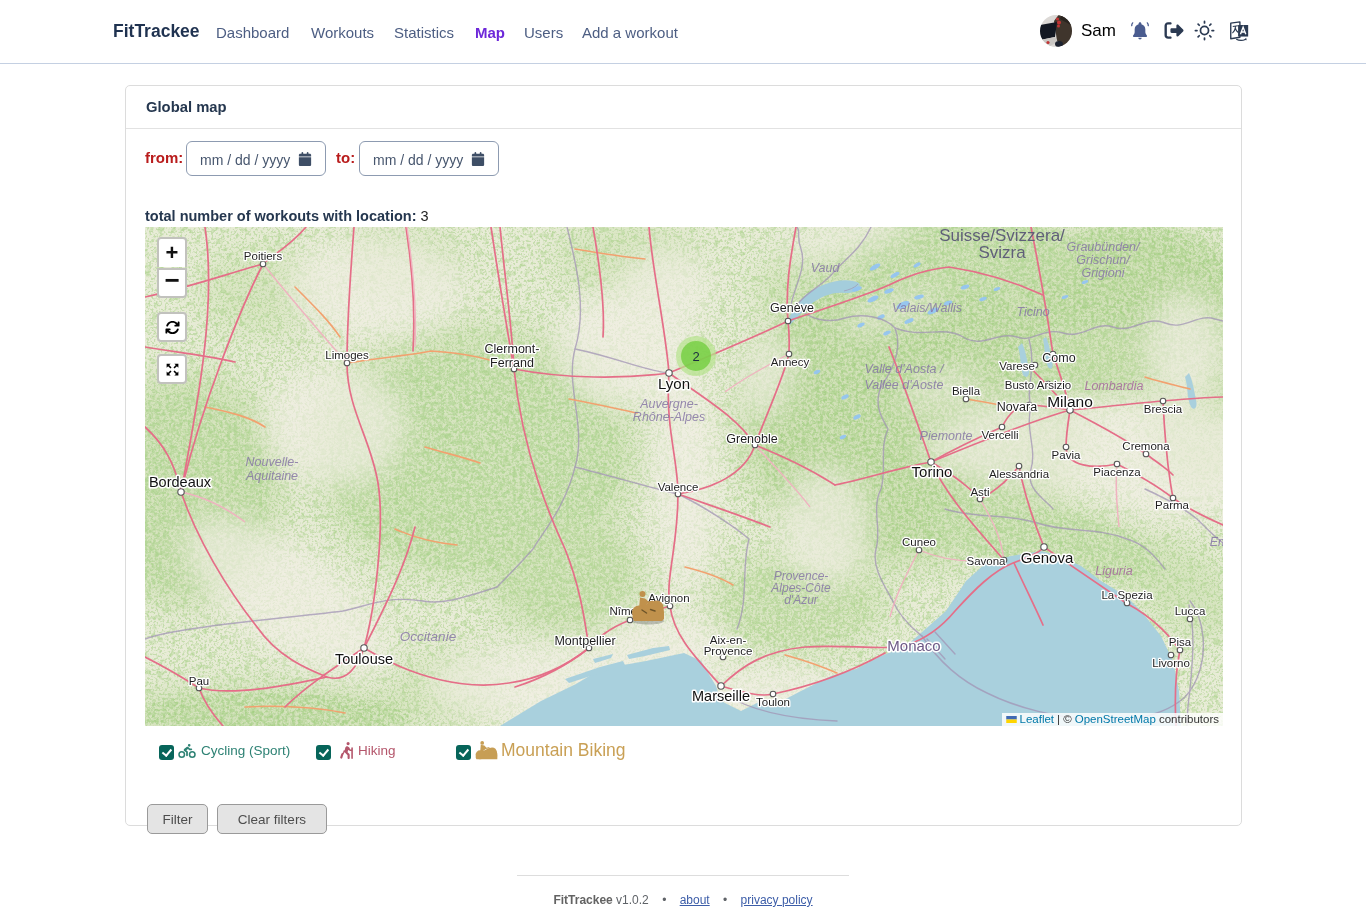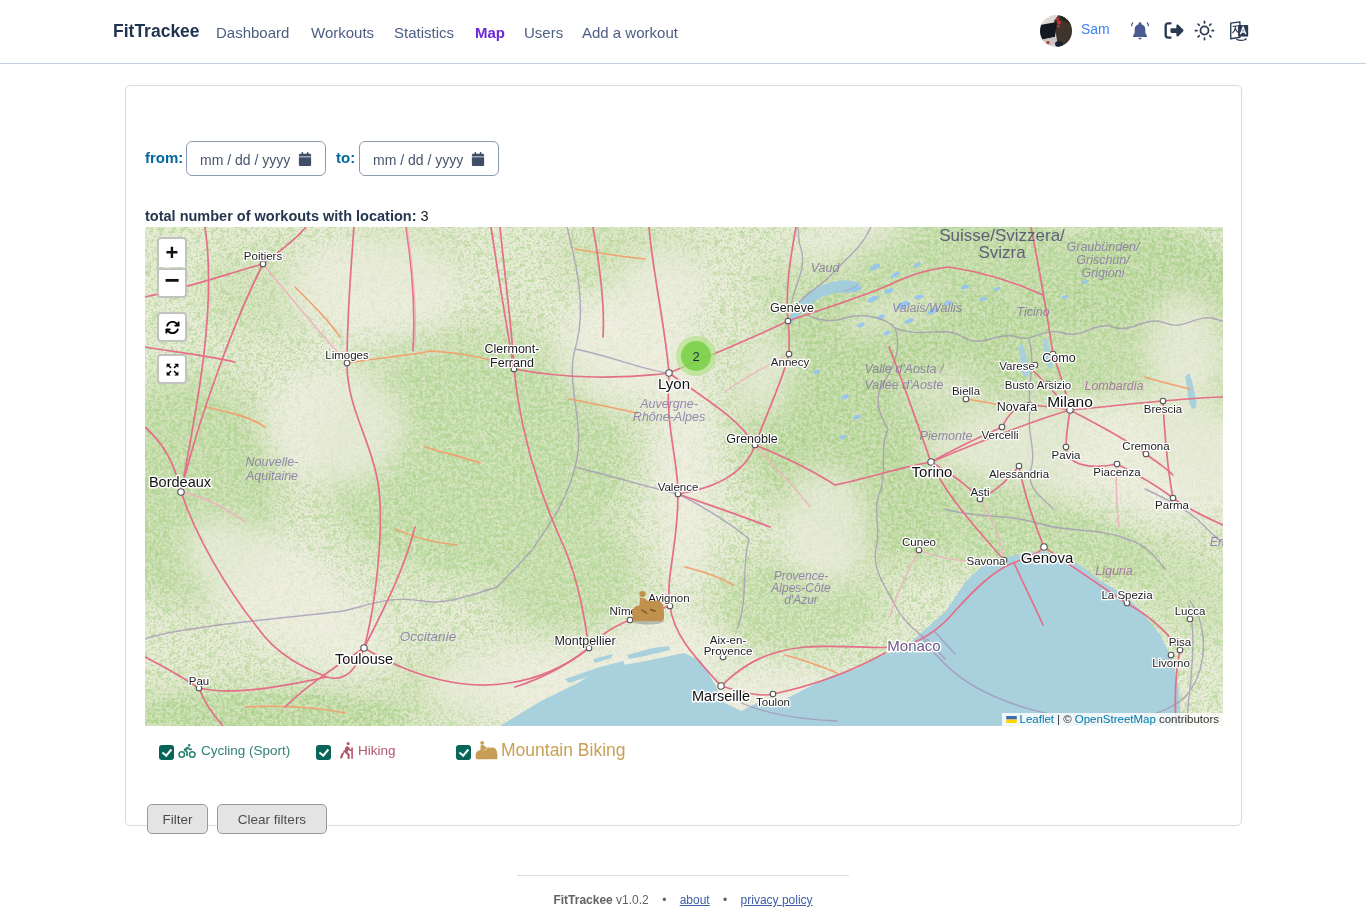--- a/index.html
+++ b/index.html
@@ -3,26 +3,26 @@
 <meta charset="utf-8">
 <style>
   * { margin:0; padding:0; box-sizing:border-box; }
   html,body { width:1366px; height:921px; background:#fff; font-family:"Liberation Sans", sans-serif; position:relative; overflow:hidden; }
   .abs { position:absolute; }
   
   #nav { position:absolute; left:0; top:0; width:1366px; height:64px; background:#fff; border-bottom:1px solid #c4d0e2; }
   #logo { position:absolute; left:113px; top:21px; font-size:17.5px; font-weight:bold; color:#1f3250; }
   .navlink { position:absolute; top:24px; font-size:15px; color:#4d5e83; }
   .navlink.active { color:#6d28d9; font-weight:bold; }
-  #sam { position:absolute; left:1081px; top:21px; font-size:14px; color:#3b82f6; }
+  #sam { position:absolute; left:1081px; top:21px; font-size:17px; color:#000000; }
   
   #card { position:absolute; left:125px; top:85px; width:1117px; height:741px; background:#fff; border:1px solid #dcdcdc; border-radius:5px; }
   #cardhead { position:absolute; left:0; top:0; width:100%; height:43px; border-bottom:1px solid #e2e2e2; }
   #cardhead span { position:absolute; left:20px; top:13px; font-weight:bold; font-size:14.8px; color:#25374f; }
-  .flabel { font-weight:bold; font-size:15px; color:#0369a1; }
+  .flabel { font-weight:bold; font-size:15px; color:#b91c1c; }
   .dateinput { position:absolute; width:140px; height:35px; border:1px solid #8d9bb1; border-radius:6px; background:#fff; color:#47566e; font-size:15px; }
   .dateinput .ph { position:absolute; left:13px; top:10px; font-family:"Liberation Sans",sans-serif; font-size:14px; color:#47566e; }
   .cal { position:absolute; right:13px; top:10px; width:14px; height:14px; }
   
   #map { position:absolute; left:19px; top:141px; width:1078px; height:499px; background:#f1eee4; overflow:hidden; }
   .lfbtn { position:absolute; width:30px; height:30px; background:#fff; border:2px solid rgba(120,120,110,0.45); display:flex; align-items:center; justify-content:center; font-weight:bold; color:#111; }
   
   .cbrow { position:absolute; top:654px; height:22px; }
   .cb { position:absolute; width:14.5px; height:14.5px; background:#07655a; border-radius:3px; top:5px; }
   .cb:after { content:""; position:absolute; left:4.5px; top:1.5px; width:3.5px; height:7px; border:solid #fff; border-width:0 2.2px 2.2px 0; transform:rotate(40deg); }
@@ -92,20 +92,23 @@
         <g stroke="#fff" stroke-width="1.5" fill="none">
           <path d="M13.6 16 L16.5 8.3 L19.4 16 M14.6 13.6 L18.4 13.6"></path>
         </g>
         <path d="M9 21.5 C12 23 16 23 19 21.8" stroke="#2b3a52" stroke-width="1.4" fill="none"></path>
         <path d="M19.8 19.8 L20.4 22.6 L17.6 22.2 Z" fill="#2b3a52"></path>
       </g>
     </svg>
   </div>
 
   <div id="card">
+    <div id="cardhead">
+      <span>Global map</span>
+    </div>
     <div class="flabel" style="position:absolute;left:19px;top:63px;">from:</div>
     <div class="dateinput" style="left:60px;top:55px;">
       <span class="ph">mm / dd / yyyy</span>
       <svg class="cal" viewBox="0 0 448 512" fill="#3e4e66">
         <path d="M96 32l0 32L48 64C21.5 64 0 85.5 0 112l0 48 448 0 0-48c0-26.5-21.5-48-48-48l-48 0 0-32c0-17.7-14.3-32-32-32s-32 14.3-32 32l0 32-128 0 0-32c0-17.7-14.3-32-32-32S96 14.3 96 32zM448 192L0 192 0 464c0 26.5 21.5 48 48 48l352 0c26.5 0 48-21.5 48-48l0-272z"></path>
       </svg>
     </div>
     <div class="flabel" style="position:absolute;left:210px;top:63px;">to:</div>
     <div class="dateinput" style="left:233px;top:55px;">
       <span class="ph">mm / dd / yyyy</span>

